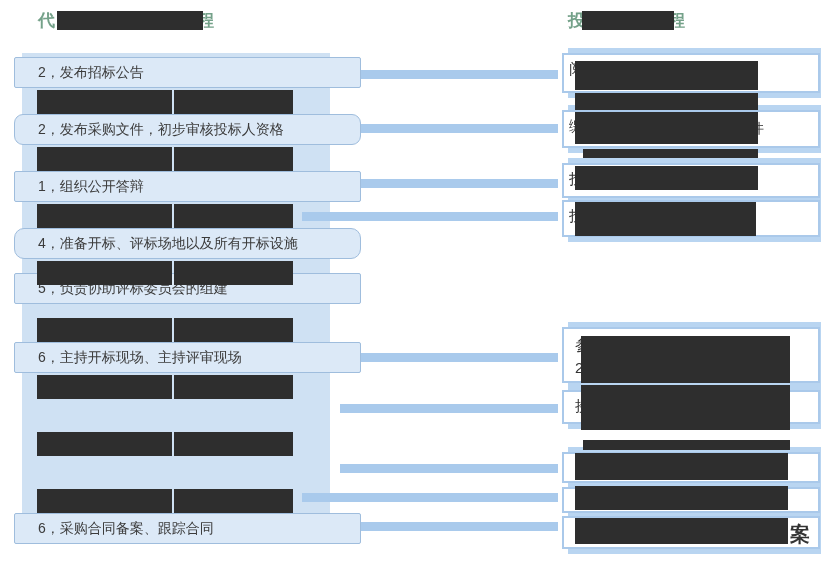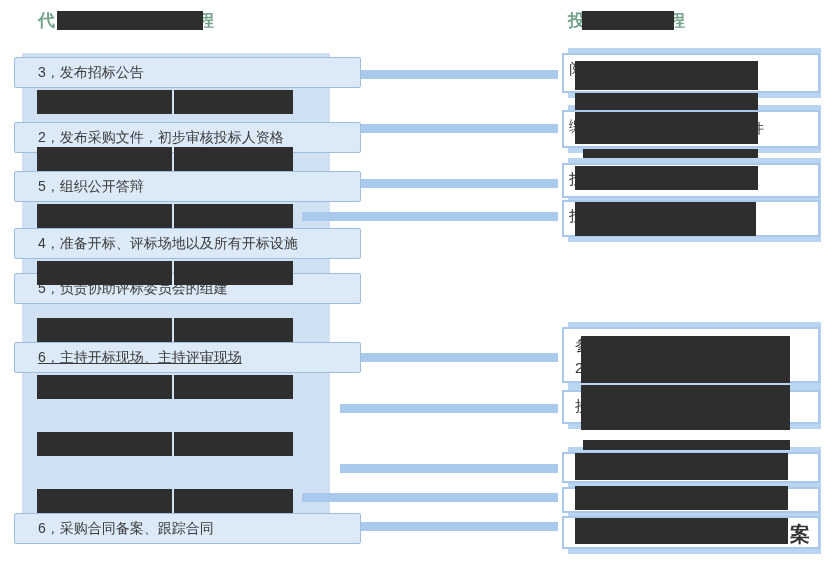--- a/index.html
+++ b/index.html
@@ -49,26 +49,26 @@
   <div class="title" style="left:568px;top:9px;">
     <span>投</span>
   </div>
   <div class="title" style="left:668px;top:9px;">
     <span>程</span>
   </div>
   <div class="redact" style="left:582px;top:11px;width:92px;height:19px;"></div>
 
   <div class="lstrip"></div>
 
-  <div class="lstep" style="top:57px;">3，发布招标公告</div>
-  <div class="lstep" style="top:122px;">2，发布采购文件，初步审核投标人资格</div>
-  <div class="lstep" style="top:171px;">5，组织公开答辩</div>
-  <div class="lstep" style="top:228px;">4，准备开标、评标场地以及所有开标设施</div>
+  <div class="lstep" style="top:57px;">2，发布招标公告</div>
+  <div class="lstep" style="top:114px;border-radius:9px;">2，发布采购文件，初步审核投标人资格</div>
+  <div class="lstep" style="top:171px;">1，组织公开答辩</div>
+  <div class="lstep" style="top:228px;border-radius:10px;">4，准备开标、评标场地以及所有开标设施</div>
   <div class="lstep" style="top:273px;">5，负责协助评标委员会的组建</div>
-  <div class="lstep" style="top:342px;text-decoration:underline;">6，主持开标现场、主持评审现场</div>
+  <div class="lstep" style="top:342px;">6，主持开标现场、主持评审现场</div>
   <div class="lstep" style="top:513px;">6，采购合同备案、跟踪合同</div>
 
   <div class="redact" style="left:37px;top:90px;width:135px;height:24px;"></div>
   <div class="redact" style="left:174px;top:90px;width:119px;height:24px;"></div>
   <div class="redact" style="left:37px;top:147px;width:135px;height:24px;"></div>
   <div class="redact" style="left:174px;top:147px;width:119px;height:24px;"></div>
   <div class="redact" style="left:37px;top:204px;width:135px;height:24px;"></div>
   <div class="redact" style="left:174px;top:204px;width:119px;height:24px;"></div>
   <div class="redact" style="left:37px;top:261px;width:135px;height:24px;"></div>
   <div class="redact" style="left:174px;top:261px;width:119px;height:24px;"></div>

